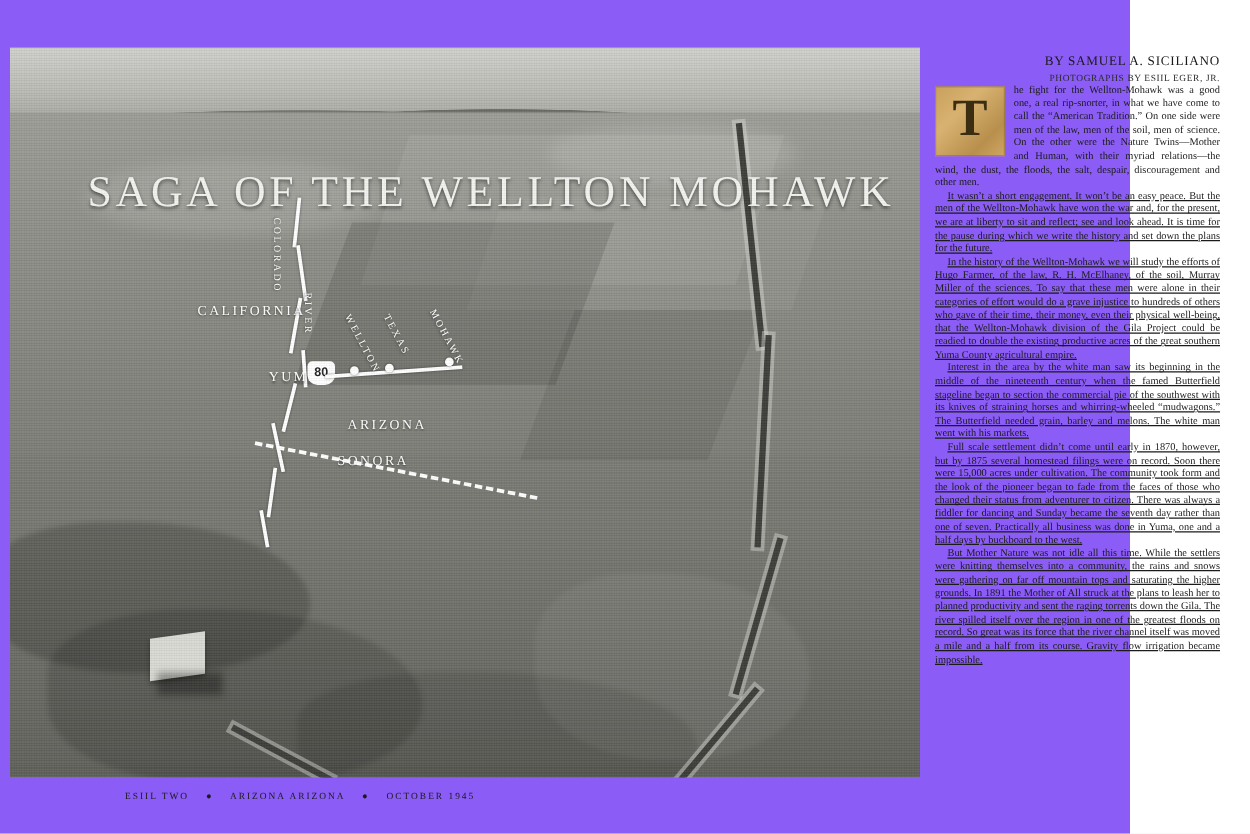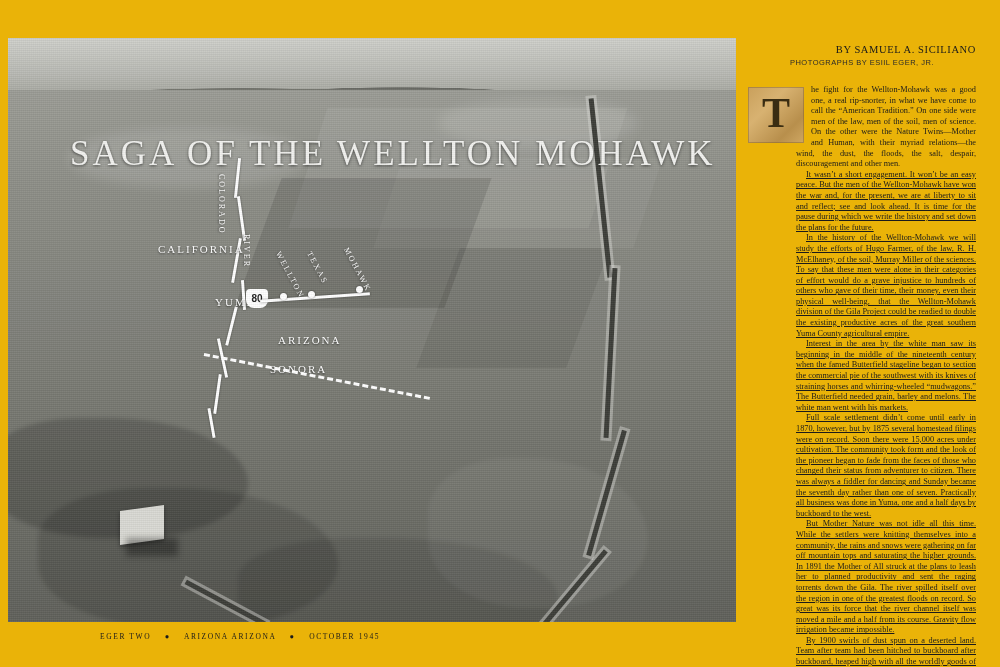--- a/index.html
+++ b/index.html
@@ -9,23 +9,23 @@
   }
   body {
     width: 1000px;
     height: 667px;
     overflow: hidden;
     font-family: "Liberation Serif", serif;
     color: #111;
   }
   .page {
     position: relative;
-    width: 1000px;
+    width: 904px;
     height: 667px;
-    background: #eab308;
+    background: #8b5cf6;
   }
 
   
   .photo {
     position: absolute;
     left: 8px;
     top: 38px;
     width: 728px;
     height: 584px;
     overflow: hidden;
@@ -160,26 +160,25 @@
   }
   .byline {
     text-align: right;
     font-family: "Liberation Serif", serif;
     font-size: 10.5px;
     letter-spacing: 0.6px;
     color: #1a1a1a;
     margin-bottom: 3px;
   }
   .credit {
-    text-align: center;
-    font-family: Liberation Sans, sans-serif;
+    text-align: right;
+    font-family: Liberation Serif, serif;
     font-size: 7.5px;
     letter-spacing: 0.5px;
     color: #2a2a2a;
-    margin-bottom: 18px;
   }
   .dropcapbox {
     float: left;
     width: 56px;
     height: 56px;
     margin: 2px 7px 0 0;
     background:
       linear-gradient(135deg, #c9a05c 0%, #d8b271 35%, #b88f4c 75%, #cfa763 100%);
     position: relative;
     box-shadow: inset 0 0 0 1px rgba(120,90,40,0.4);
@@ -196,21 +195,20 @@
   }
   .body p {
     margin: 0 0 0 0;
     text-align: justify;
     font-family: "Liberation Serif", serif;
     font-size: 8.3px;
     line-height: 10.6px;
     color: #1b1b1b;
     text-indent: 10px;
     hyphens: auto;
-    padding-left: 48px;
   }
   .body p.first { text-indent: 0; }
   .body p + p { margin-top: 0; text-decoration: underline; }
 
   
   .footer {
     position: absolute;
     left: 100px;
     top: 632px;
     font-family: "Liberation Serif", serif;
@@ -294,25 +292,24 @@
     <div class="body">
       <div class="dropcapbox">
         <span>T</span>
       </div>
       <p class="first">he fight for the Wellton-Mohawk was a good one, a real rip-snorter, in what we have come to call the “American Tradition.” On one side were men of the law, men of the soil, men of science. On the other were the Nature Twins—Mother and Human, with their myriad relations—the wind, the dust, the floods, the salt, despair, discouragement and other men.</p>
       <p>It wasn’t a short engagement. It won’t be an easy peace. But the men of the Wellton-Mohawk have won the war and, for the present, we are at liberty to sit and reflect; see and look ahead. It is time for the pause during which we write the history and set down the plans for the future.</p>
       <p>In the history of the Wellton-Mohawk we will study the efforts of Hugo Farmer, of the law, R. H. McElhaney, of the soil, Murray Miller of the sciences. To say that these men were alone in their categories of effort would do a grave injustice to hundreds of others who gave of their time, their money, even their physical well-being, that the Wellton-Mohawk division of the Gila Project could be readied to double the existing productive acres of the great southern Yuma County agricultural empire.</p>
       <p>Interest in the area by the white man saw its beginning in the middle of the nineteenth century when the famed Butterfield stageline began to section the commercial pie of the southwest with its knives of straining horses and whirring-wheeled “mudwagons.” The Butterfield needed grain, barley and melons. The white man went with his markets.</p>
       <p>Full scale settlement didn’t come until early in 1870, however, but by 1875 several homestead filings were on record. Soon there were 15,000 acres under cultivation. The community took form and the look of the pioneer began to fade from the faces of those who changed their status from adventurer to citizen. There was always a fiddler for dancing and Sunday became the seventh day rather than one of seven. Practically all business was done in Yuma, one and a half days by buckboard to the west.</p>
       <p>But Mother Nature was not idle all this time. While the settlers were knitting themselves into a community, the rains and snows were gathering on far off mountain tops and saturating the higher grounds. In 1891 the Mother of All struck at the plans to leash her to planned productivity and sent the raging torrents down the Gila. The river spilled itself over the region in one of the greatest floods on record. So great was its force that the river channel itself was moved a mile and a half from its course. Gravity flow irrigation became impossible.</p>
-      <p>By 1900 swirls of dust spun on a deserted land. Team after team had been hitched to buckboard after buckboard, heaped high with all the worldly goods of those who had come to conquer and had lost.</p>
     </div>
   </div>
 
   <div class="footer">
-    <span>EGER TWO</span>
+    <span>ESIIL TWO</span>
     <span class="sep">●</span>
     <span>ARIZONA ARIZONA</span>
     <span class="sep">●</span>
     <span>OCTOBER 1945</span>
   </div>
 
 </div>
 
 </body></html>

